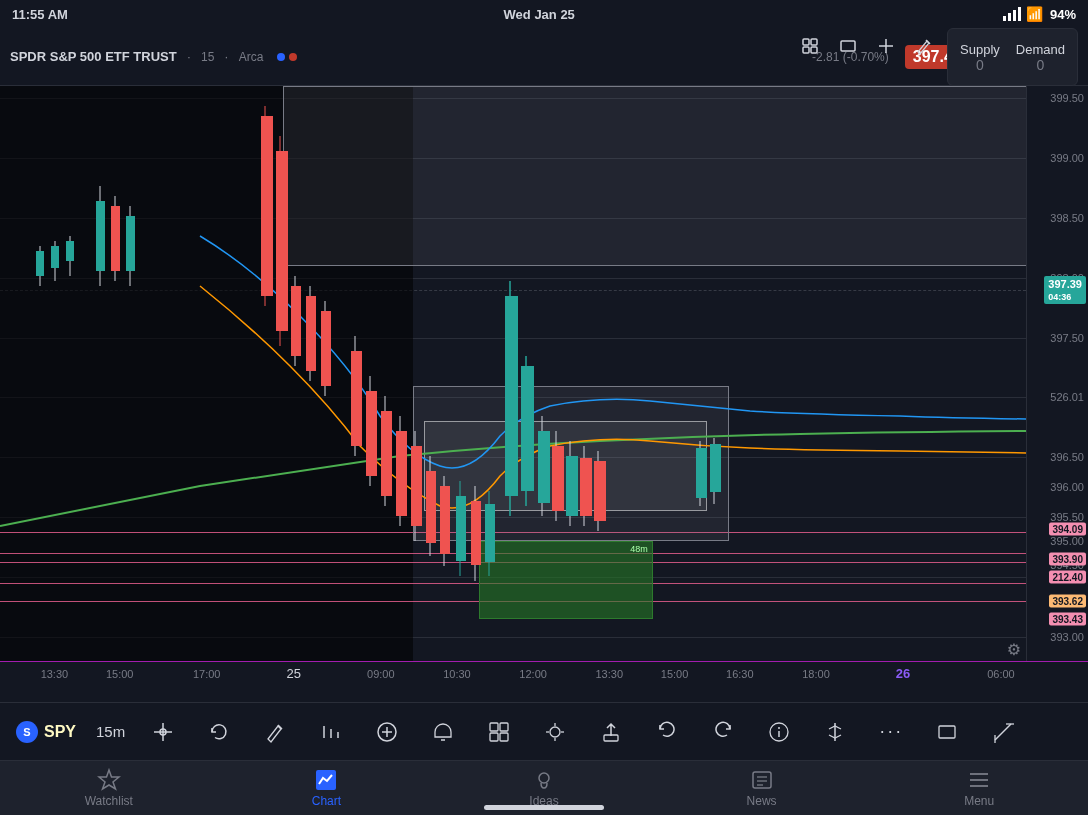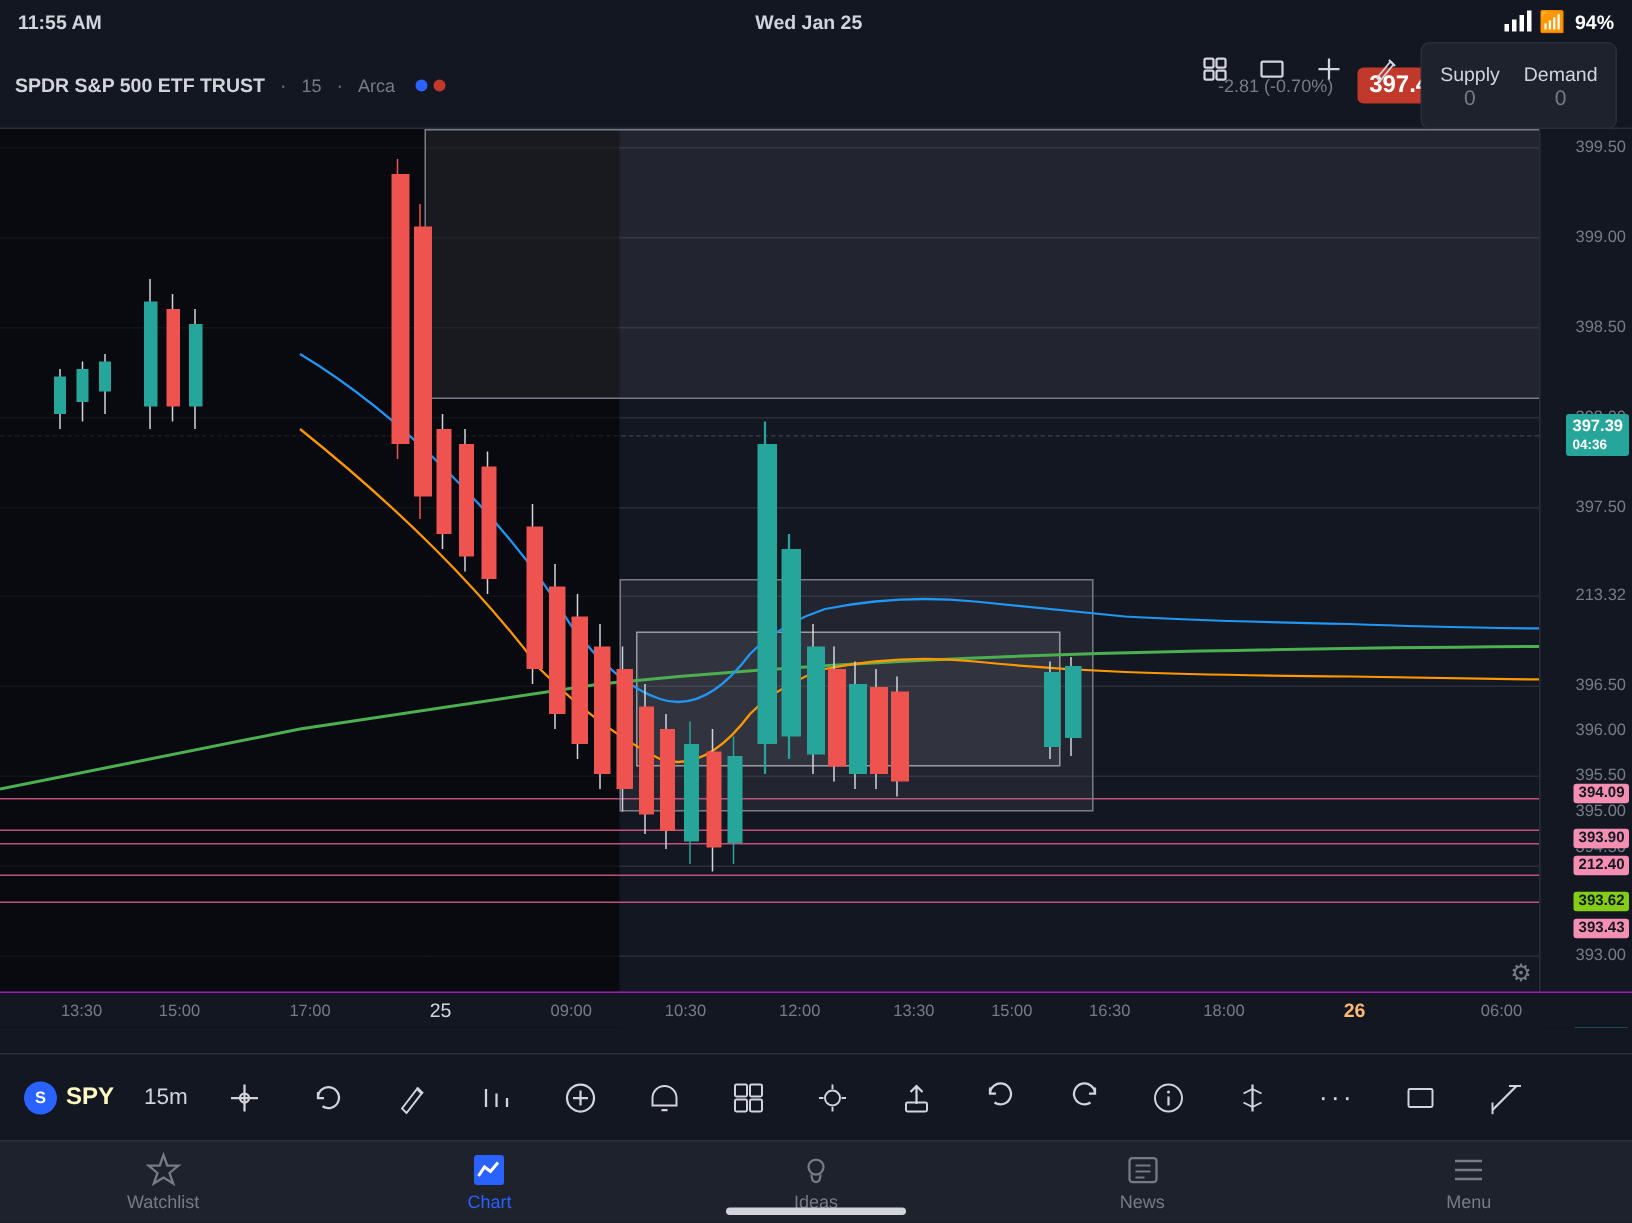--- a/index.html
+++ b/index.html
@@ -405,20 +405,23 @@
   <div class="h-line-pink" style="top: 79.5%;"></div>
   <div class="h-line-pink" style="top: 83%;"></div>
   <div class="h-line-pink" style="top: 86%;"></div>
 
   <div class="selection-box" style="left:26%;top:0%;width:73%;height:30%;"></div>
 
   <div class="selection-box" style="left:38%;top:50%;width:29%;height:26%;"></div>
 
   <div style="position:absolute;left:39%;top:56%;width:26%;height:15%;border:1px solid rgba(255,255,255,0.5);background:rgba(255,255,255,0.07);"></div>
 
+  <div class="demand-box" style="left:44%;top:76%;width:16%;height:13%;">
+    <span class="demand-label">48m</span>
+  </div>
 
   <svg class="candle-svg" viewBox="0 0 1026 580" preserveAspectRatio="none" xmlns="http://www.w3.org/2000/svg">
 
     <path d="M0,440 Q100,420 200,400 Q300,385 400,370 Q500,360 600,355 Q700,350 800,348 Q900,346 1026,345" stroke="#4caf50" stroke-width="2" fill="none"></path>
 
     <path d="M200,150 Q250,180 300,230 Q350,280 380,330 Q410,370 440,380 Q470,390 500,350 Q520,330 550,320 Q600,310 650,315 Q700,320 750,325 Q800,328 900,330 Q950,332 1026,333" stroke="#2196f3" stroke-width="1.5" fill="none"></path>
 
     <path d="M200,200 Q250,240 290,280 Q330,320 360,360 Q400,400 440,420 Q470,430 500,390 Q520,370 550,360 Q600,350 650,355 Q700,360 750,362 Q800,364 900,365 Q950,366 1026,367" stroke="#ff9800" stroke-width="1.5" fill="none"></path>
 
     <g>
@@ -526,49 +529,49 @@
   <div class="price-axis">
     <div class="price-label" style="top:2%;">399.50</div>
     <div class="price-label" style="top:12%;">399.00</div>
     <div class="price-label" style="top:22%;">398.50</div>
     <div class="price-label" style="top:32%;">398.00</div>
     <div class="price-label" style="top:42%;">397.50</div>
     <div class="price-label-current" style="top:34%;">
       <span>397.39</span><br>
       <span style="font-size:9px;">04:36</span>
     </div>
-    <div class="price-label" style="top:52%;">213.32</div>
+    <div class="price-label" style="top:52%;">526.01</div>
     <div class="price-label" style="top:62%;">396.50</div>
     <div class="price-label" style="top:67%;">396.00</div>
     <div class="price-label" style="top:72%;">395.50</div>
     <div class="price-label" style="top:76%;">395.00</div>
     <div class="price-label" style="top:80%;">394.50</div>
     <div style="position:absolute;right:2px;top:74%;background:#f48fb1;color:#131722;font-size:10px;font-weight:700;padding:1px 3px;border-radius:2px;transform:translateY(-50%);">394.09</div>
     <div style="position:absolute;right:2px;top:79%;background:#f48fb1;color:#131722;font-size:10px;font-weight:700;padding:1px 3px;border-radius:2px;transform:translateY(-50%);">393.90</div>
     <div style="position:absolute;right:2px;top:82%;background:#f48fb1;color:#131722;font-size:10px;font-weight:700;padding:1px 3px;border-radius:2px;transform:translateY(-50%);">212.40</div>
-    <div style="position:absolute;right:2px;top:86%;background:#84cc16;color:#131722;font-size:10px;font-weight:700;padding:1px 3px;border-radius:2px;transform:translateY(-50%);">393.62</div>
+    <div style="position:absolute;right:2px;top:86%;background:#fdba74;color:#131722;font-size:10px;font-weight:700;padding:1px 3px;border-radius:2px;transform:translateY(-50%);">393.62</div>
     <div style="position:absolute;right:2px;top:89%;background:#f48fb1;color:#131722;font-size:10px;font-weight:700;padding:1px 3px;border-radius:2px;transform:translateY(-50%);">393.43</div>
     <div class="price-label" style="top:92%;">393.00</div>
     <div class="price-label" style="top:97%;">392.60</div>
     <div style="position:absolute;right:2px;bottom:1%;background:#26a69a;color:#fff;font-size:10px;font-weight:700;padding:1px 3px;border-radius:2px;transform:translateY(50%);">392.36</div>
   </div>
 
   <div class="time-axis">
     <div class="time-label" style="left:5%;">13:30</div>
     <div class="time-label" style="left:11%;">15:00</div>
     <div class="time-label" style="left:19%;">17:00</div>
     <div class="time-label" style="left:27%;font-weight:400;color:#d1d4dc;font-size:13px;">25</div>
     <div class="time-label" style="left:35%;">09:00</div>
     <div class="time-label" style="left:42%;">10:30</div>
     <div class="time-label" style="left:49%;">12:00</div>
     <div class="time-label" style="left:56%;">13:30</div>
     <div class="time-label" style="left:62%;">15:00</div>
     <div class="time-label" style="left:68%;">16:30</div>
     <div class="time-label" style="left:75%;">18:00</div>
-    <div class="time-label" style="left:83%;font-weight:700;color:#fdba74;font-size:13px;">26</div>
+    <div class="time-label" style="left:83%;font-weight:700;color:#8b5cf6;font-size:13px;">26</div>
     <div class="time-label" style="left:92%;">06:00</div>
   </div>
 
   <div style="position:absolute;bottom:24px;right:62px;width:24px;height:24px;display:flex;align-items:center;justify-content:center;cursor:pointer;color:#787b86;">⚙</div>
 
 </div>
 
 <div class="badge-two">
   <span style="font-size:10px;color:#787b86;">▾</span>
   <span>2</span>

